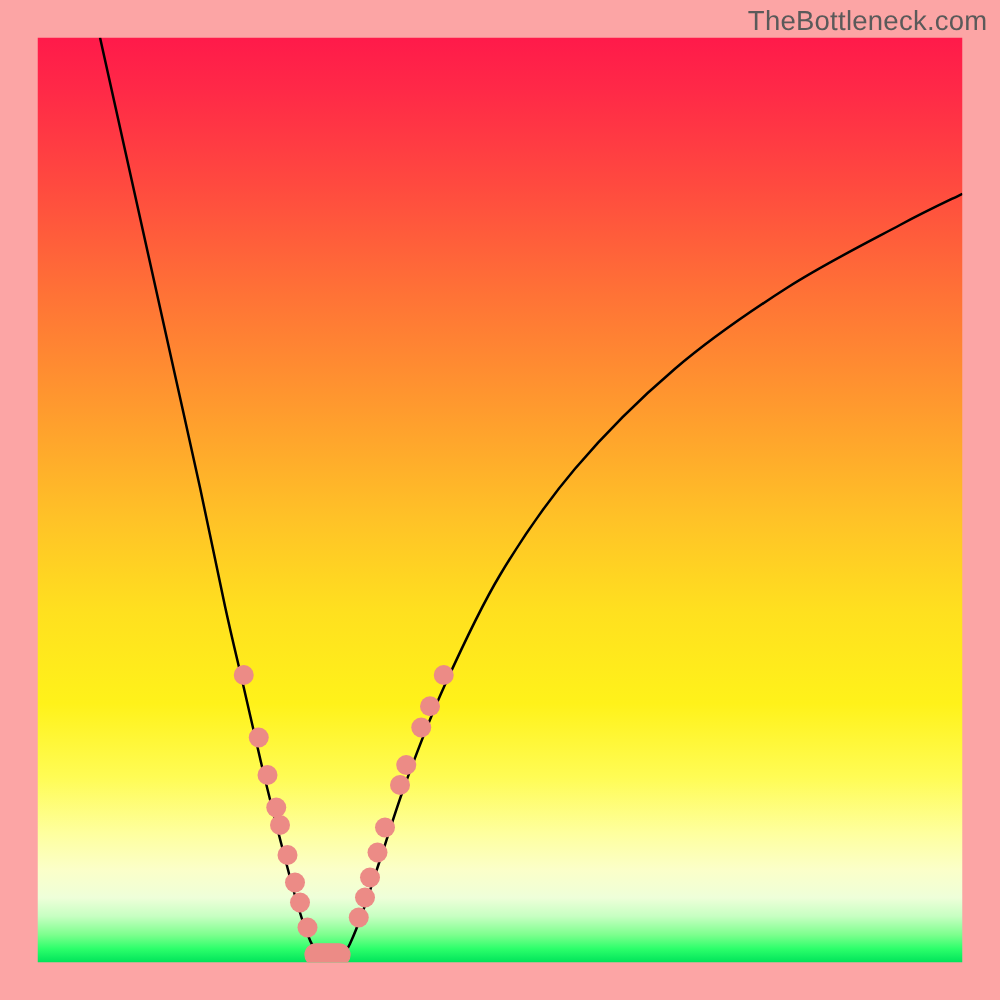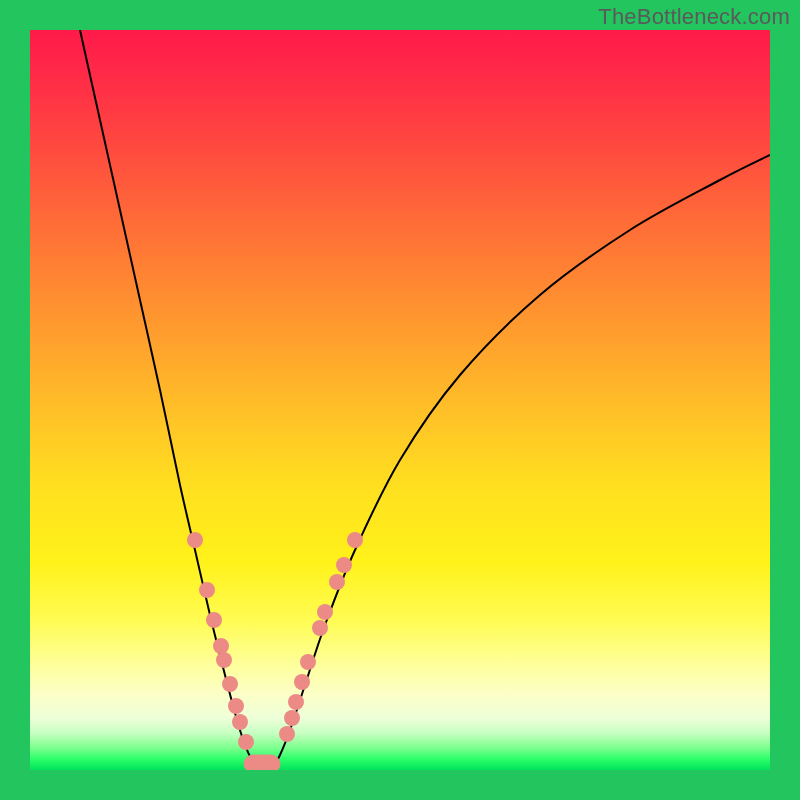--- a/index.html
+++ b/index.html
@@ -1,20 +1,20 @@
 <!DOCTYPE html>
 <html><head>
 <meta charset="utf-8">
 <style>
   * { margin: 0; padding: 0; box-sizing: border-box; }
   html, body { width: 800px; height: 800px; overflow: hidden; background: #000; }
   .outer {
     width: 800px;
     height: 800px;
-    background: #22c55e;
+    background: #fca5a5;
     position: relative;
   }
   .watermark {
     position: absolute;
     top: 4px;
     right: 10px;
     font-family: Arial, Helvetica, sans-serif;
     font-size: 22px;
     color: #5a5a5a;
     letter-spacing: 0.2px;

